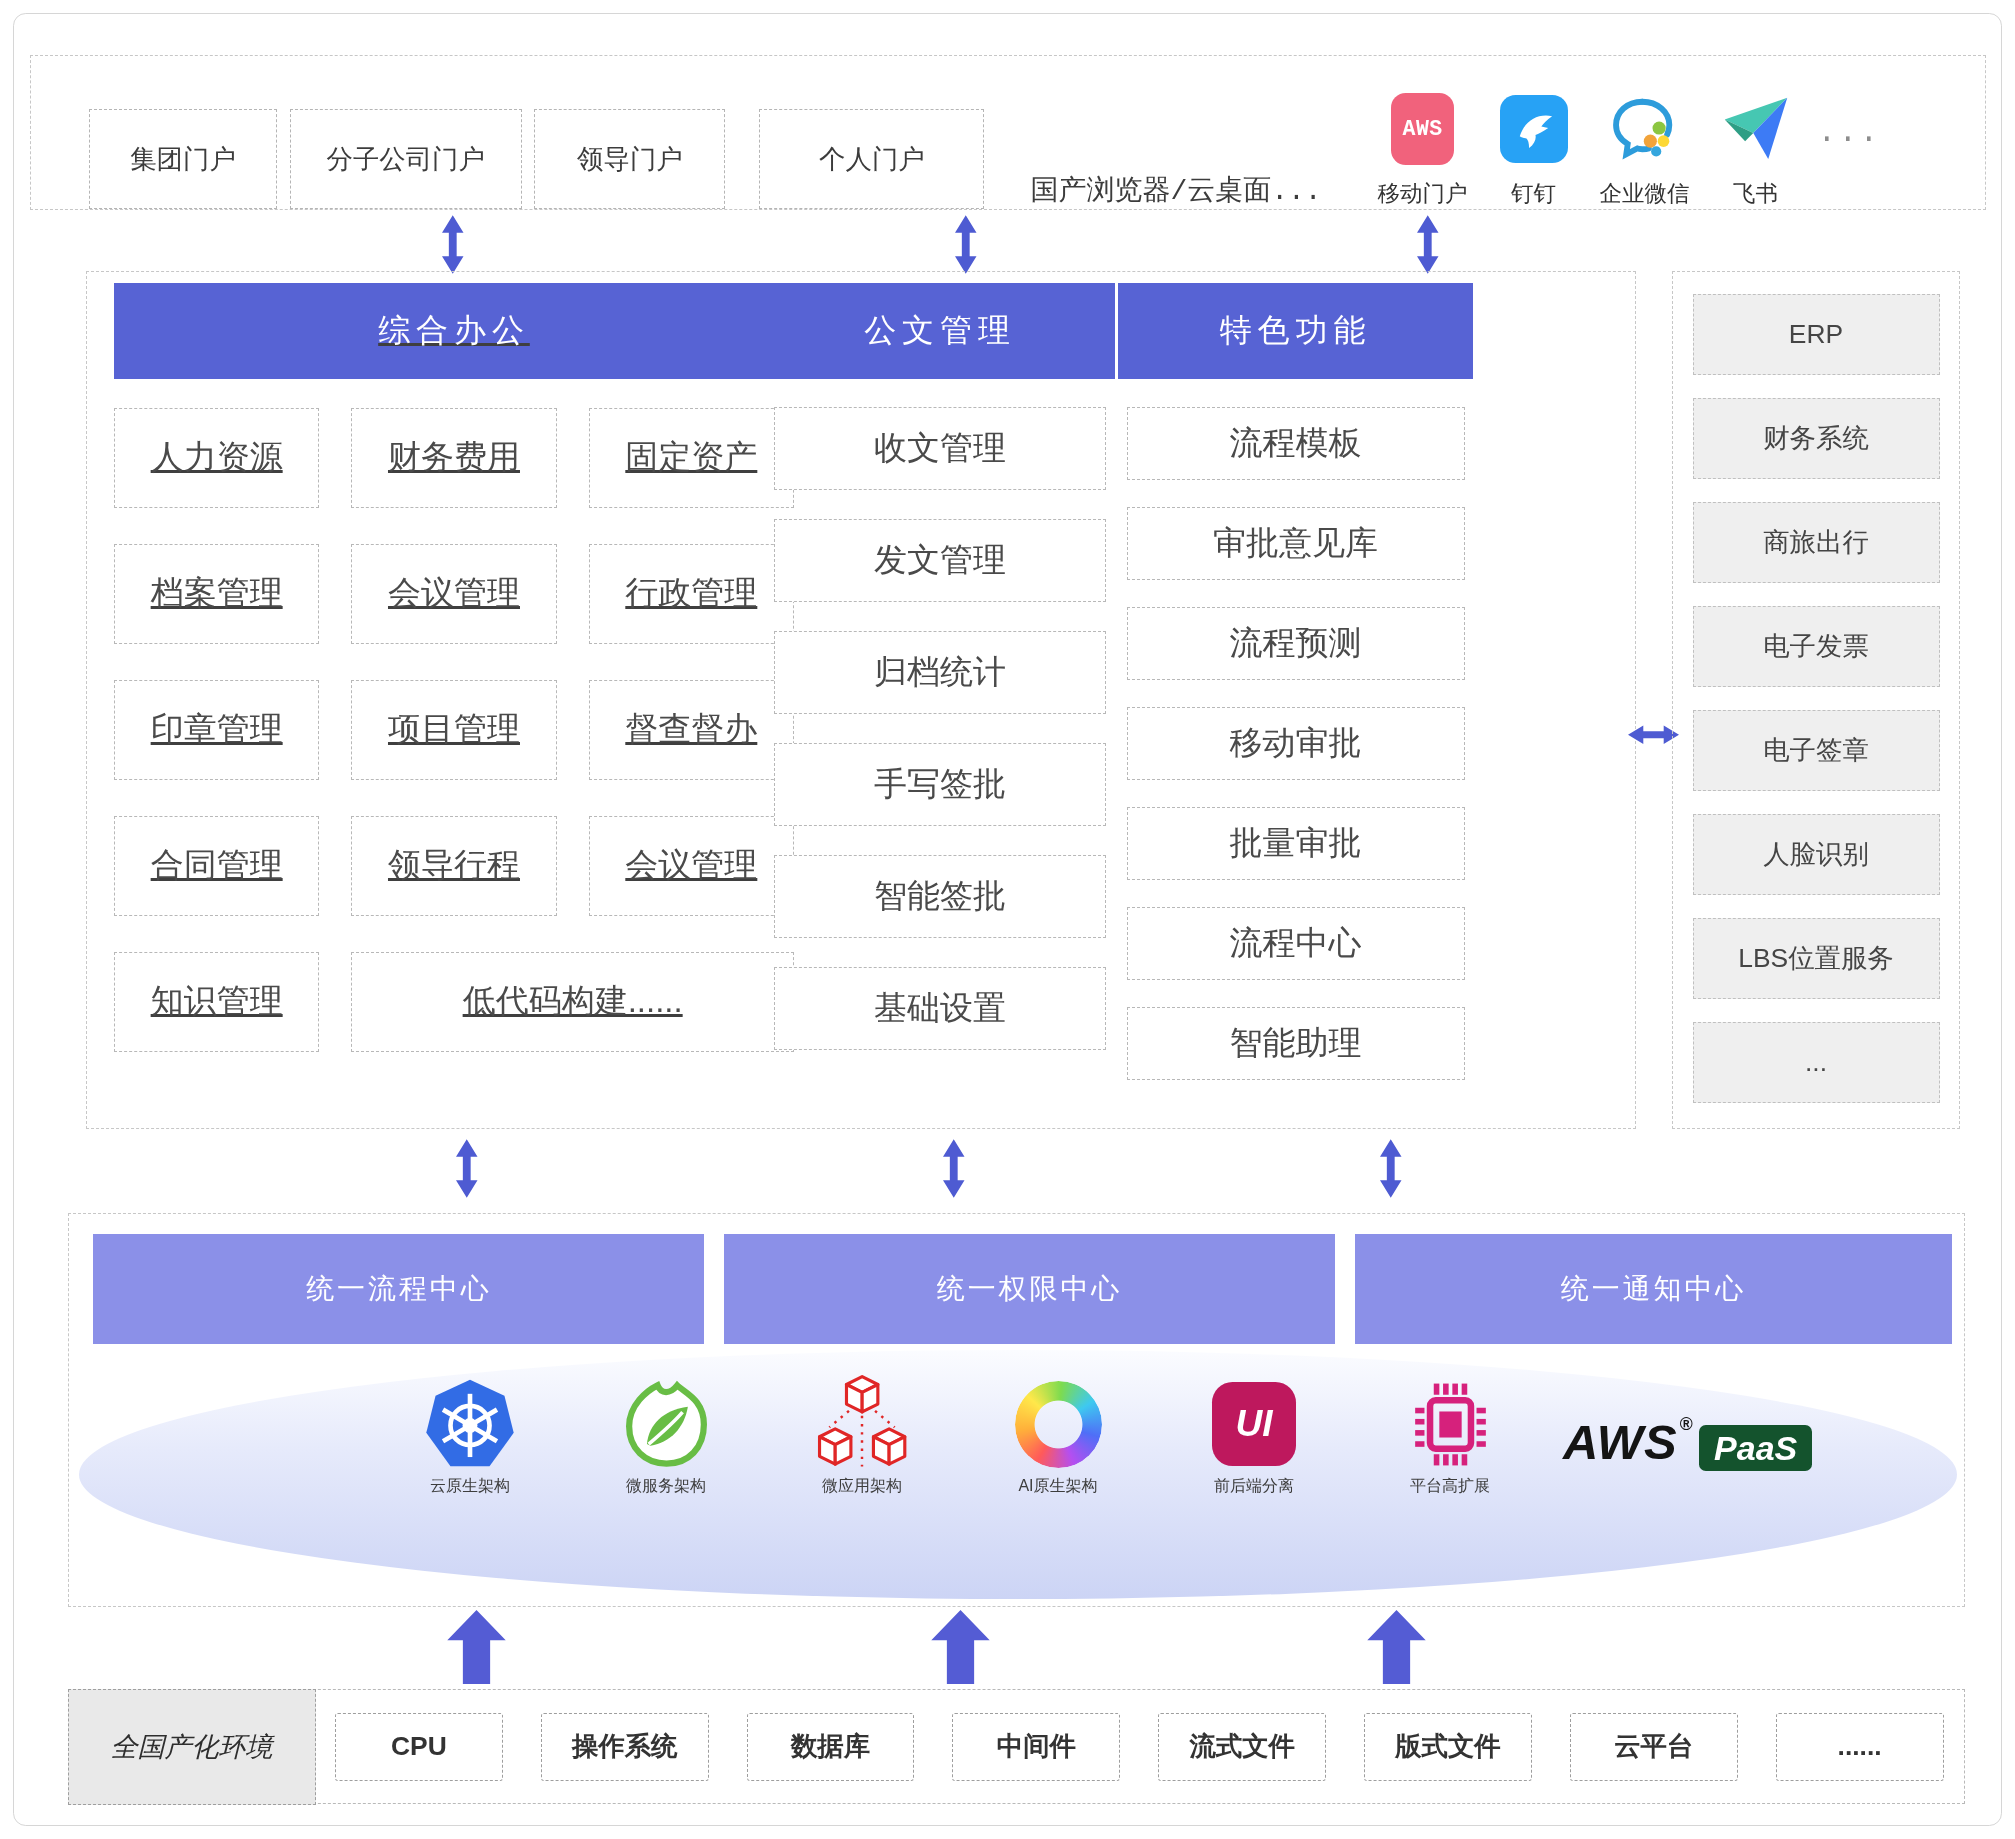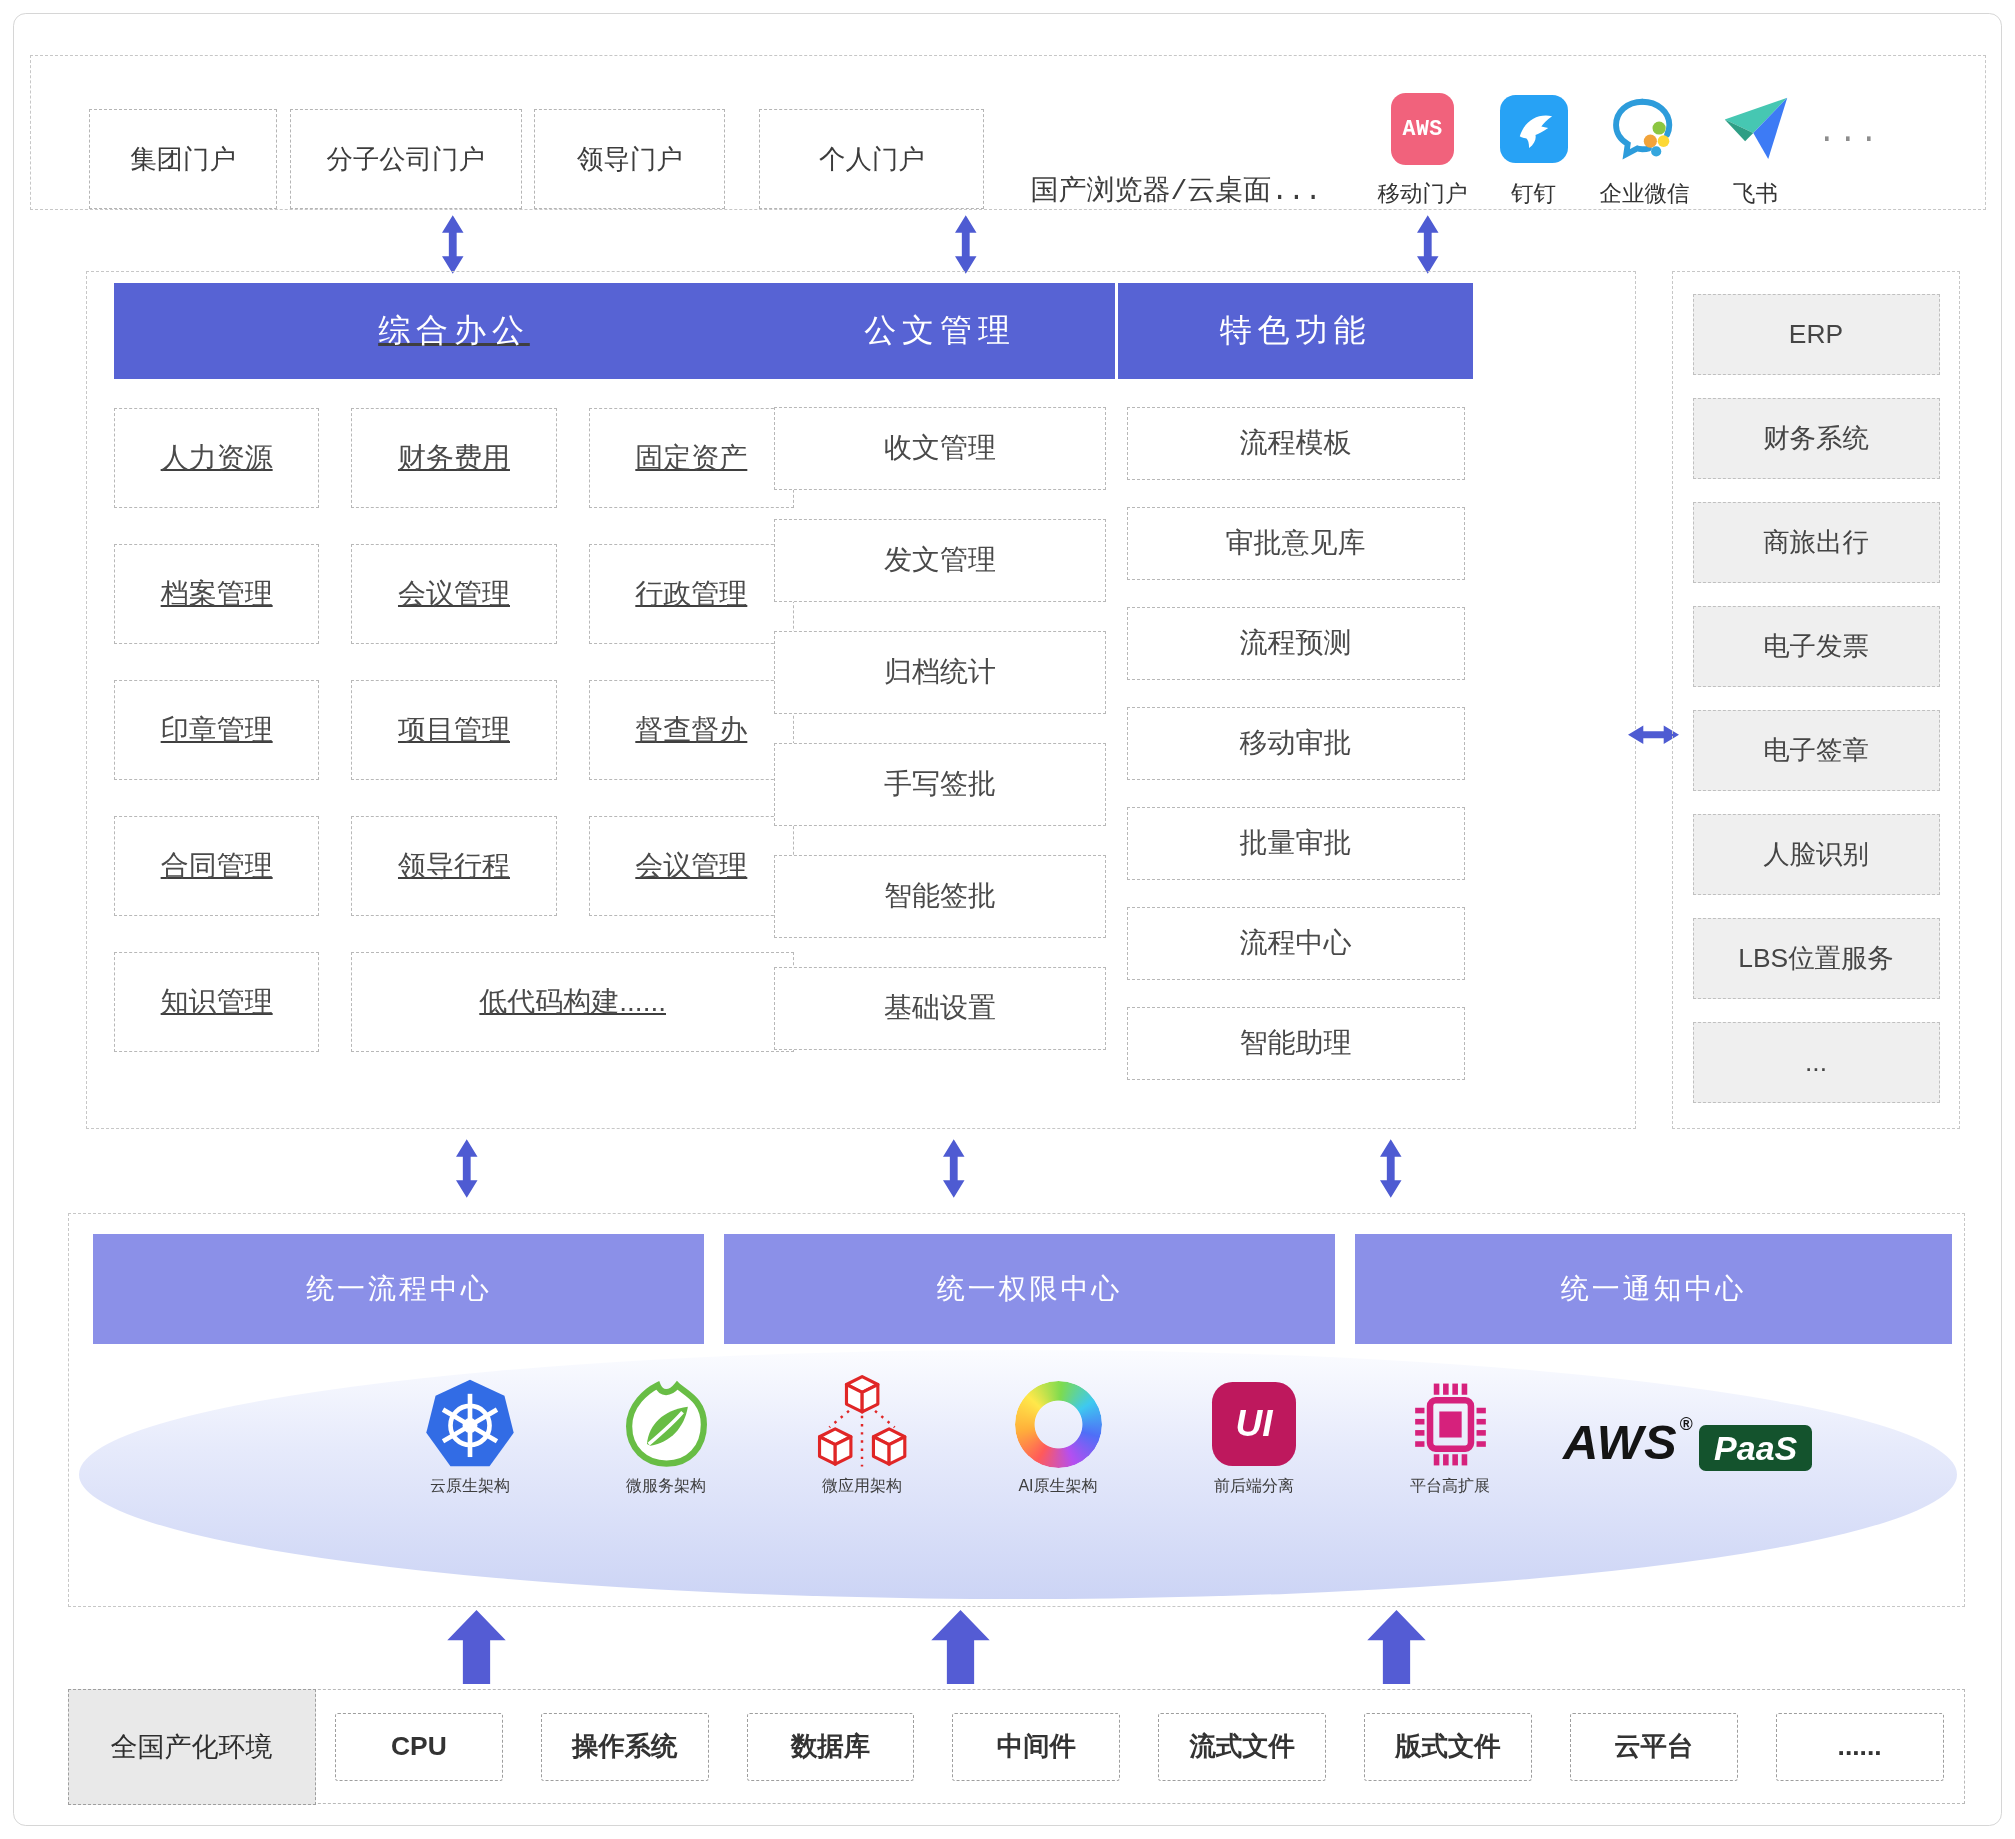--- a/index.html
+++ b/index.html
@@ -37,21 +37,21 @@
   
   .main-band{position:absolute;left:86px;top:271px;width:1550px;height:858px;border:1.5px dashed #c7c7c7;box-sizing:border-box;}
   .col{position:absolute;top:10.8px;}
   .col-header{height:96px;background:#5763d4;color:#fff;display:flex;align-items:center;justify-content:center;
     font-size:32px;font-weight:500;letter-spacing:5.9px;}
   .col1{left:27px;width:680px;text-decoration:underline;}
   .col2{left:678px;width:350px;}
   .col3{left:1031px;width:355px;}
   .grid3{display:grid;grid-template-columns:repeat(3,1fr);column-gap:32px;row-gap:36px;margin-top:29px;}
   .cell{border:1.5px dashed #b8b8b8;height:100px;box-sizing:border-box;background:#fff;
-    display:flex;align-items:center;justify-content:center;font-size:28px;color:#4a4a4a;}
+    display:flex;align-items:center;justify-content:center;font-size:33px;color:#4a4a4a;}
   .cell.span2{grid-column:2 / span 2;}
   .vlist{display:flex;flex-direction:column;margin-top:28px;align-items:center;}
   .col2 .cell{width:332px;height:83px;margin-bottom:29px;}
   .col3 .cell{width:338px;height:73px;margin-bottom:27px;}
 
   
   .services{position:absolute;left:1672px;top:271px;width:288px;height:858px;border:1.5px dashed #c7c7c7;
     box-sizing:border-box;display:flex;flex-direction:column;align-items:center;padding-top:22px;}
   .service{width:247px;height:81px;margin-bottom:23px;box-sizing:border-box;border:1.5px dashed #c0c0c0;background:#efefef;
     display:flex;align-items:center;justify-content:center;font-size:26.4px;color:#454545;flex:none;}
@@ -77,21 +77,21 @@
     mask:radial-gradient(closest-side,transparent 54%,#000 56%);}
   .awspaas{position:absolute;left:1494px;top:204px;display:flex;align-items:flex-start;}
   .awspaas .aws-word{font-size:49px;font-weight:800;font-style:italic;color:#141414;letter-spacing:1px;line-height:1;}
   .awspaas .reg{font-size:17.6px;font-weight:700;color:#141414;margin:-3.9px 6.8px 0 2px;}
   .awspaas .paas-box{background:#14532d;border-radius:6.8px;padding:5.9px 14.7px;margin-top:6.8px;}
   .awspaas .paas-box span{color:#fff;font-size:34px;font-weight:800;font-style:italic;line-height:1;}
 
   
   .bottom-band{position:absolute;left:68px;top:1689px;width:1897px;height:115px;border:1.5px dashed #b9b9b9;box-sizing:border-box;}
   .env-cell{position:absolute;left:-1.5px;top:-1.5px;bottom:-1.5px;width:248px;box-sizing:border-box;border:1.5px dashed #9f9f9f;
-    background:#e9e9e9;display:flex;align-items:center;justify-content:center;font-size:27px;color:#2e2e2e;}
+    background:#e9e9e9;display:flex;align-items:center;justify-content:center;font-size:27px;color:#2e2e2e;font-style:italic;}
   .bottom-items{position:absolute;left:266px;right:20.5px;top:22.5px;bottom:22.5px;display:flex;gap:38px;font-weight:bold;}
   .bottom-box{flex:1;border:1.5px dashed #9e9e9e;background:#fff;box-sizing:border-box;border-radius:2.9px;
     display:flex;align-items:center;justify-content:center;font-size:26.4px;color:#333;}
 
   svg{display:block;}
 </style>
 </head>
 <body>
 
 <div class="frame"></div>

